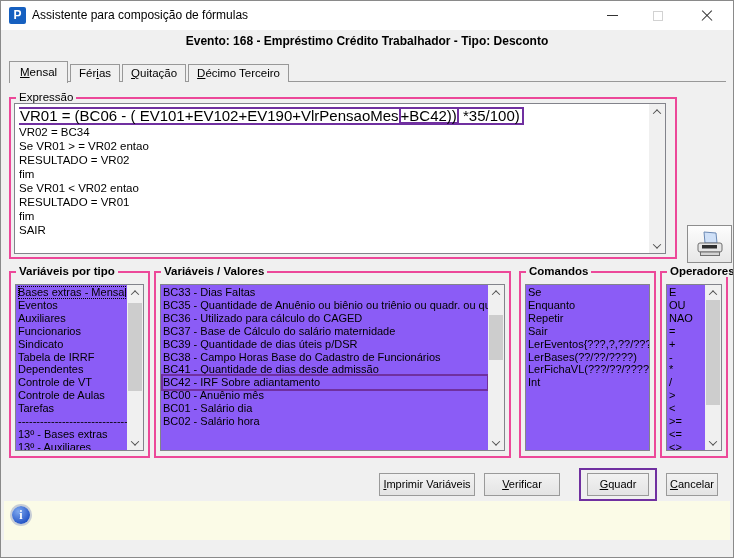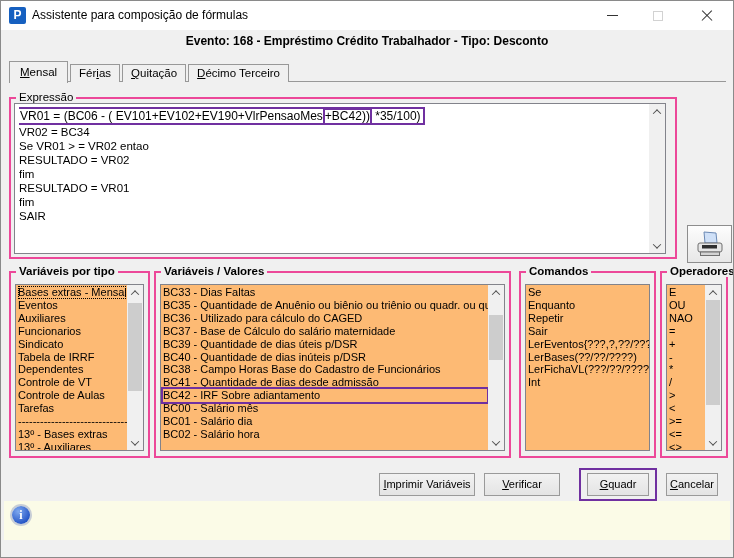--- a/index.html
+++ b/index.html
@@ -42,21 +42,21 @@
 
   
   .grp{position:absolute; border:2px solid #ec4899;}
   .glabel{position:absolute; top:-8px; left:5px; background:var(--bg); padding:0 3px; font-size:11.5px; white-space:nowrap;}
   .glabel.bold{font-weight:bold;}
   .expr-group{left:8px; top:96px; width:668px; height:162px;}
   .expr-box{position:absolute; left:3px; top:4px; width:652px; height:151px; background:#fff;
             border:1px solid var(--sunken); overflow:hidden;}
   .expr-text{position:absolute; left:4px; top:3px; right:20px; bottom:2px; overflow:hidden;}
   .expr-text .li{font-size:11.5px; line-height:14px; white-space:nowrap;}
-  .expr-line1{font-size:12px; line-height:18px; white-space:nowrap;}
+  .expr-line1{font-size:15px; line-height:18px; white-space:nowrap;}
   .l1box{display:inline-block; border:2px solid var(--annot); margin-left:-3px; padding:0 2px 0 2px; line-height:14px;}
   .l1inner{display:inline-block; border:2px solid var(--annot); margin:-2px 0; line-height:13px;}
 
   
   .sb{position:absolute; right:0; top:0; bottom:0; width:16px; background:#f0f0f0;}
   .sb-btn{position:absolute; left:0; width:100%; height:15px; display:flex; align-items:center; justify-content:center;}
   .sb-btn.up{top:0;} .sb-btn.down{bottom:0;}
   .chev{width:6px; height:6px; border-left:1.6px solid #505050; border-top:1.6px solid #505050;}
   .chev.up{transform:rotate(45deg) translate(1px,1px);}
   .chev.down{transform:rotate(225deg) translate(1px,1px);}
@@ -64,21 +64,21 @@
 
   
   .printer-btn{position:absolute; left:686px; top:224px; width:45px; height:38px; background:linear-gradient(#fdfdfd,#e7e7e7);
                border:1px solid #8d8d8d; display:flex; align-items:center; justify-content:center;}
 
   
   .g-tipo{left:8px;  top:270px; width:141px; height:187px;}
   .g-vals{left:153px; top:270px; width:357px; height:187px;}
   .g-cmd {left:518px; top:270px; width:137px; height:187px;}
   .g-ops {left:659px; top:270px; width:68px;  height:187px;}
-  .listbox{position:absolute; left:4px; top:11px; right:4px; bottom:5px; background:#fdba74;
+  .listbox{position:absolute; left:4px; top:11px; right:4px; bottom:5px; background:#8b5cf6;
            border:1px solid var(--sunken); overflow:hidden; padding:1px 0 0 2px;}
   .listbox.with-sb{padding-right:17px;}
   .li{font-size:11px; line-height:12.9px; white-space:nowrap;}
   .li.sel{outline:1px dotted #000; outline-offset:-1px;}
   .li.annot{outline:2px solid var(--annot);}
 
   
   .btn{position:absolute; top:472px; height:23px; background:linear-gradient(#f2f2f2,#e4e4e4);
        border:1px solid #9a9a9a; font-size:11px; font-family:inherit; text-align:center; line-height:21px;}
   .btn-imprimir{left:378px; width:96px;}
@@ -129,20 +129,21 @@
     <div class="expr-box">
       <div class="expr-text">
         <div class="expr-line1">
           <span class="l1box"><span>VR01 = (BC06 - ( EV101+EV102+EV190+VlrPensaoMes</span><span class="l1inner">+BC42))</span><span> *35/100)</span></span>
         </div>
         <div>
             <div class="li">VR02 = BC34</div>
             <div class="li">Se VR01 &gt; = VR02 entao</div>
             <div class="li">RESULTADO = VR02</div>
             <div class="li">fim</div>
+            <div class="li">Se VR01 &lt; VR02 entao</div>
             <div class="li">RESULTADO = VR01</div>
             <div class="li">fim</div>
             <div class="li">SAIR</div>
           </div>
       </div>
       <div class="sb">
         <div class="sb-btn up">
             <div class="chev up"></div>
           </div>
         <div class="sb-btn down">
@@ -190,25 +191,24 @@
   </div>
 
   <div class="grp g-vals">
     <div class="glabel bold">Variáveis / Valores</div>
     <div class="listbox with-sb">
         <div class="li">BC33 - Dias Faltas</div>
         <div class="li">BC35 - Quantidade de Anuênio ou biênio ou triênio ou quadr. ou quin.</div>
         <div class="li">BC36 - Utilizado para cálculo do CAGED</div>
         <div class="li">BC37 - Base de Cálculo do salário maternidade</div>
         <div class="li">BC39 - Quantidade de dias úteis p/DSR</div>
-        <div class="li">BC40 - Quantidade de dias inúteis p/DSR</div>
         <div class="li">BC38 - Campo Horas Base do Cadastro de Funcionários</div>
         <div class="li">BC41 - Quantidade de dias desde admissão</div>
         <div class="li annot">BC42 - IRF Sobre adiantamento</div>
-        <div class="li">BC00 - Salário mês</div>
+        <div class="li">BC00 - Anuênio mês</div>
         <div class="li">BC01 - Salário dia</div>
         <div class="li">BC02 - Salário hora</div>
       </div>
     <div class="sb" style="top:12px; bottom:6px; right:5px;">
       <div class="sb-btn up">
           <div class="chev up"></div>
         </div>
       <div class="sb-thumb" style="top:30px; height:45px;"></div>
       <div class="sb-btn down">
           <div class="chev down"></div>

